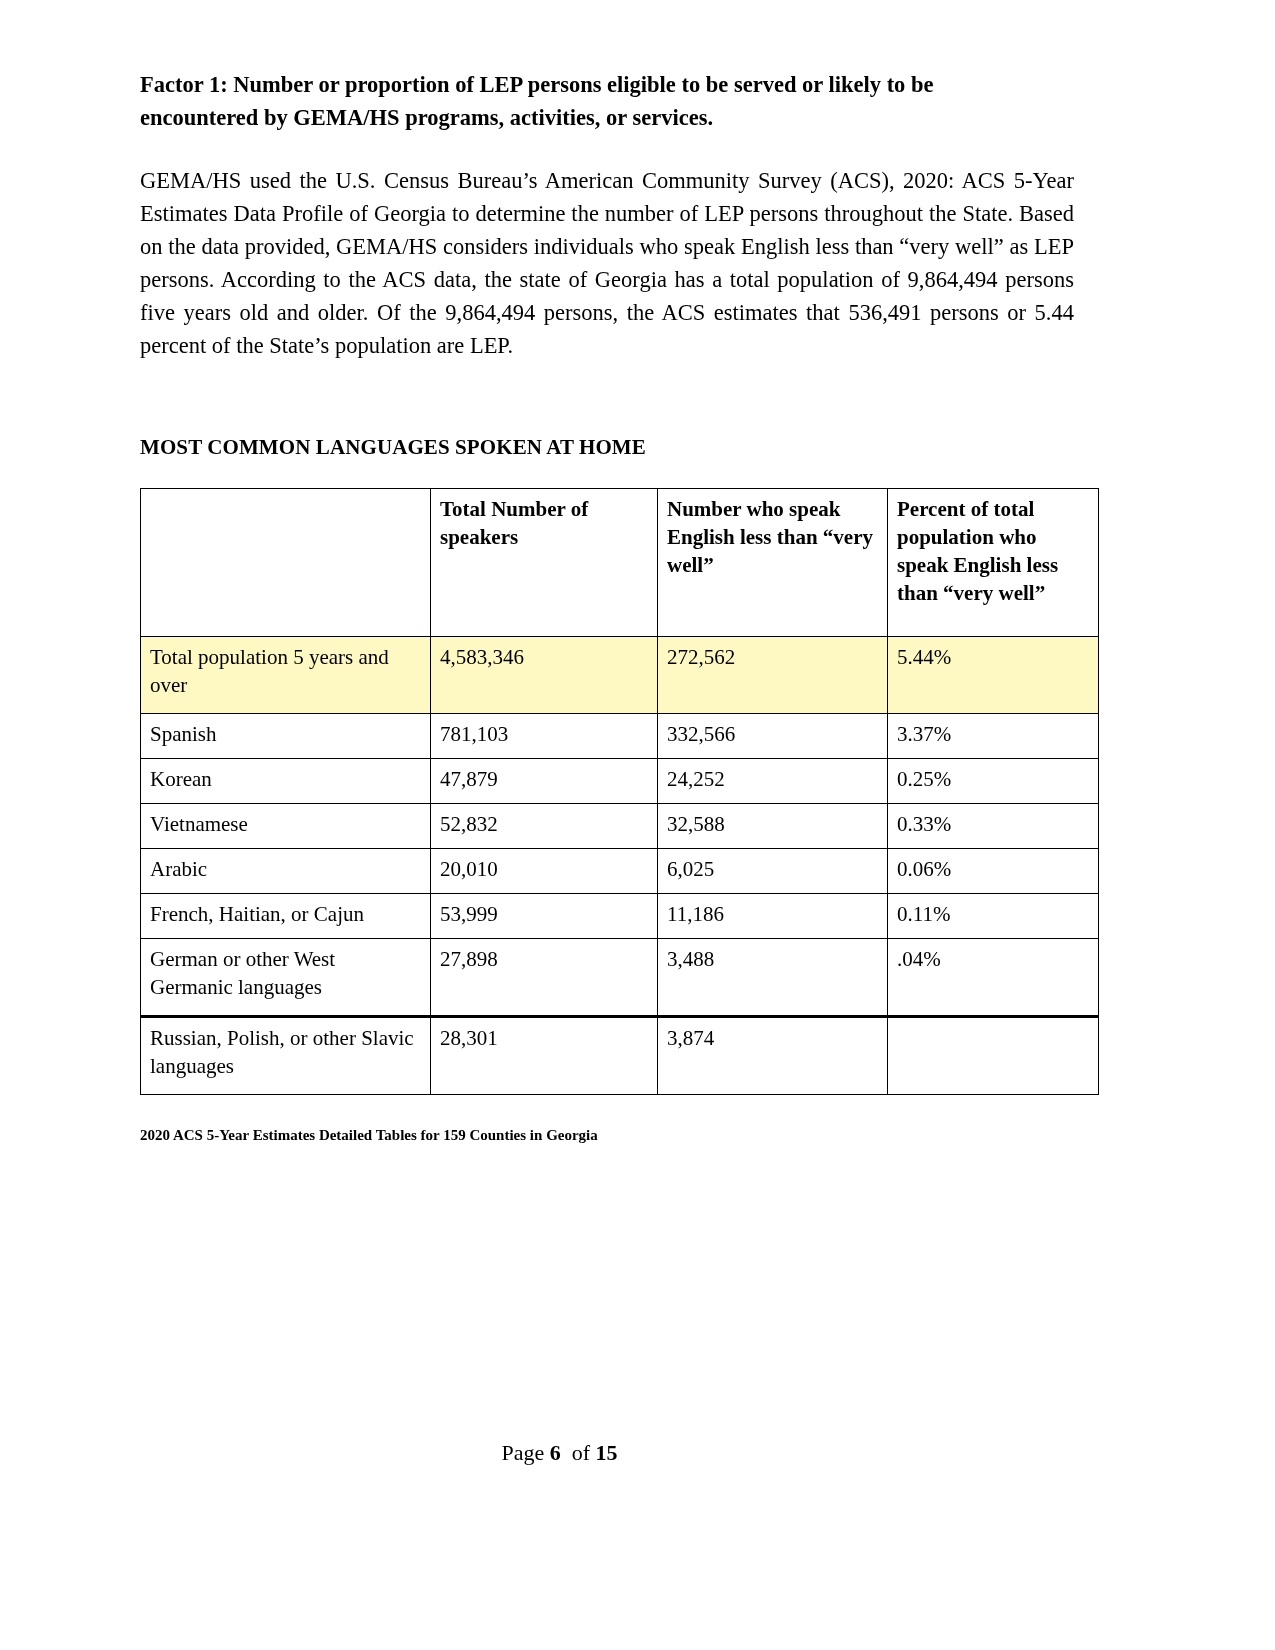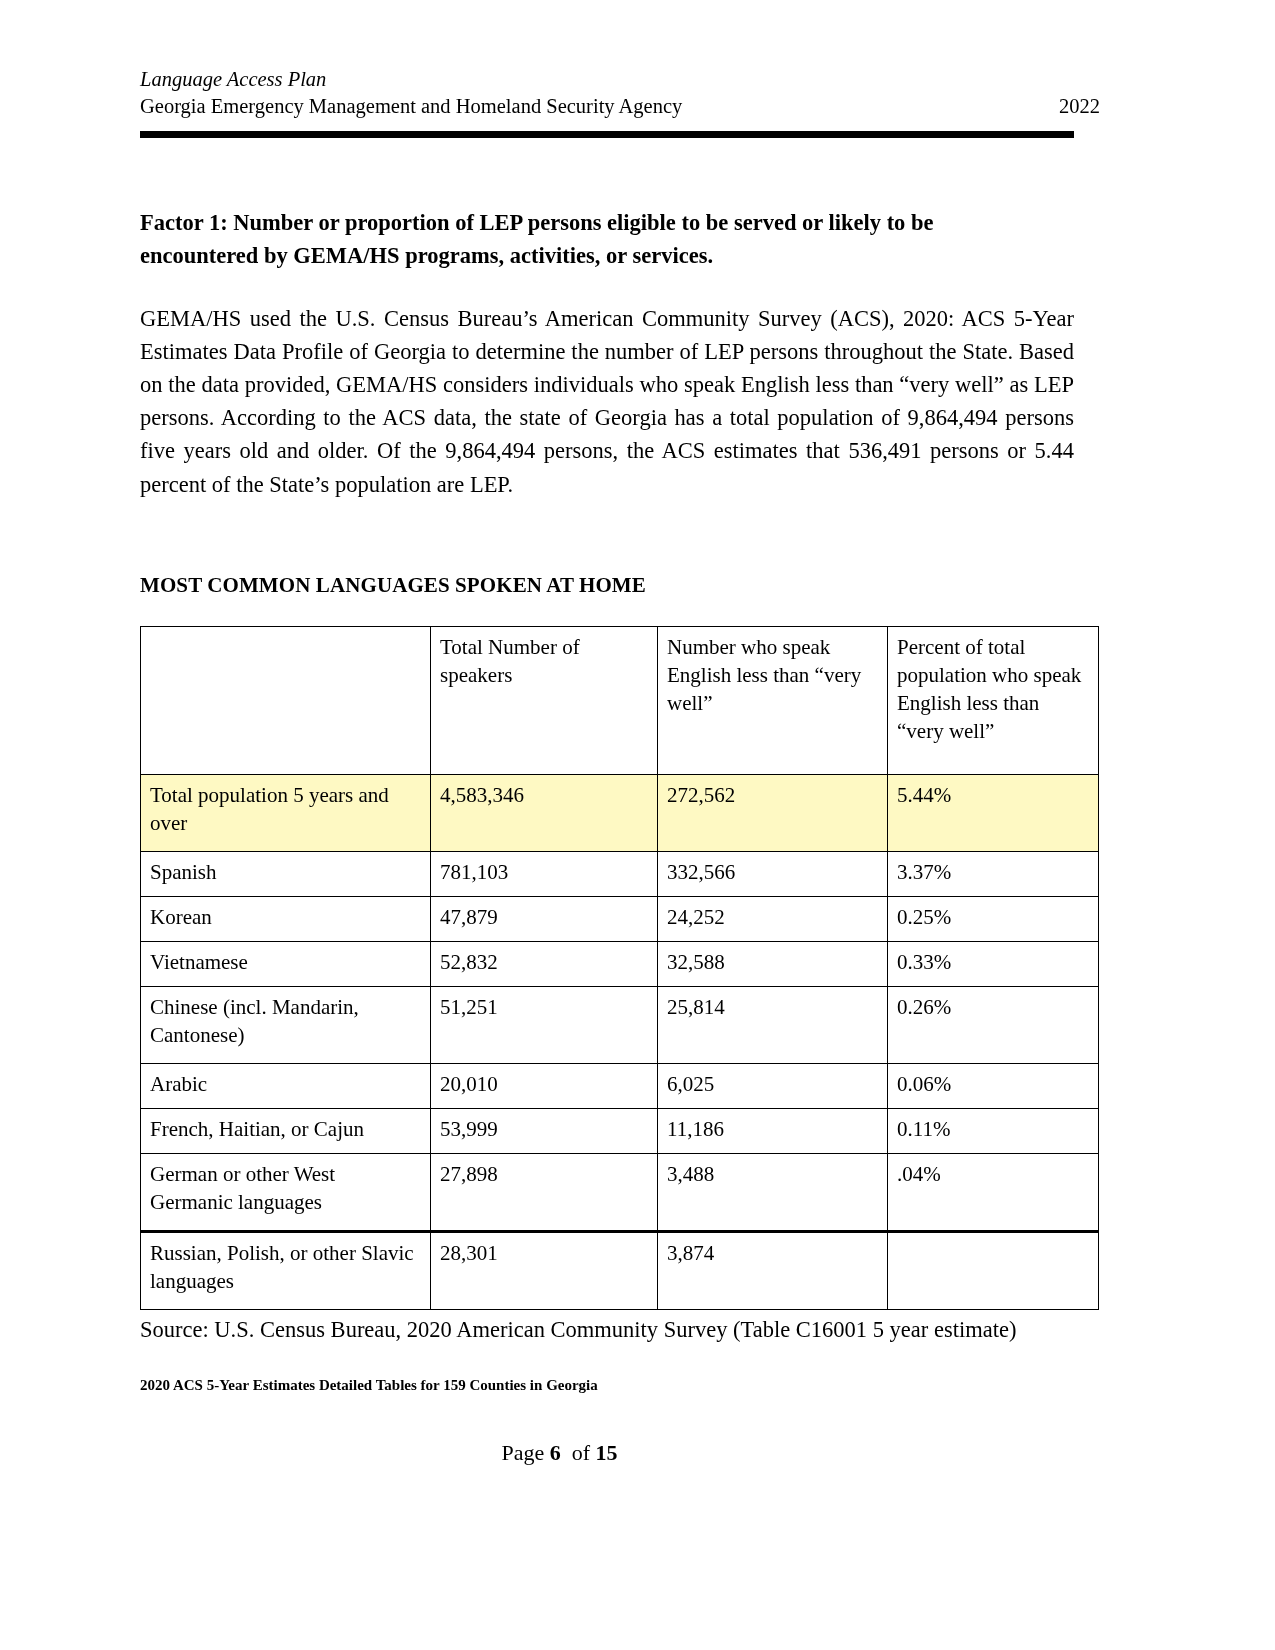--- a/index.html
+++ b/index.html
@@ -92,21 +92,21 @@
   table.lang-table td,
   table.lang-table th {
     border: 1.4px solid #000000;
     vertical-align: top;
     padding: 6px 8px 8px 9px;
     font-weight: normal;
     text-align: left;
     line-height: 1.34;
   }
   table.lang-table thead th {
-    font-weight: normal;
+    font-weight: bold;
     height: 133px;
   }
   col.c1 { width: 290px; }
   col.c2 { width: 227px; }
   col.c3 { width: 230px; }
   col.c4 { width: 211px; }
 
   tr.total-row td {
     background: #fef9c3;
   }
@@ -142,28 +142,20 @@
   }
   .footer b { font-weight: bold; }
 </style>
 </head>
 <body>
 
 <div class="page">
 
   <div class="content">
 
-    <div class="header">
-      <div class="header-title-italic">Language Access Plan</div>
-      <div class="header-line">
-        <span class="header-agency">Georgia Emergency Management and Homeland Security Agency</span>
-        <span class="header-year">2022</span>
-      </div>
-      <div class="header-rule"></div>
-    </div>
 
     <div class="factor-heading">Factor 1: Number or proportion of LEP persons eligible to be served or likely to be encountered by GEMA/HS programs, activities, or services.</div>
 
     <div class="body-para">GEMA/HS used the U.S. Census Bureau’s American Community Survey (ACS), 2020: ACS 5-Year Estimates Data Profile of Georgia to determine the number of LEP persons throughout the State. Based on the data provided, GEMA/HS considers individuals who speak English less than “very well” as LEP persons. According to the ACS data, the state of Georgia has a total population of 9,864,494 persons five years old and older. Of the 9,864,494 persons, the ACS estimates that 536,491 persons or 5.44 percent of the State’s population are LEP.</div>
 
     <div class="table-heading">MOST COMMON LANGUAGES SPOKEN AT HOME</div>
 
     <table class="lang-table">
       <colgroup>
         <col class="c1">
@@ -197,26 +189,20 @@
           <td>47,879</td>
           <td>24,252</td>
           <td>0.25%</td>
         </tr>
         <tr class="short">
           <td>Vietnamese</td>
           <td>52,832</td>
           <td>32,588</td>
           <td>0.33%</td>
         </tr>
-        <tr class="tall">
-          <td>Chinese (incl. Mandarin, Cantonese)</td>
-          <td>51,251</td>
-          <td>25,814</td>
-          <td>0.26%</td>
-        </tr>
         <tr class="short">
           <td>Arabic</td>
           <td>20,010</td>
           <td>6,025</td>
           <td>0.06%</td>
         </tr>
         <tr class="short">
           <td>French, Haitian, or Cajun</td>
           <td>53,999</td>
           <td>11,186</td>
@@ -230,21 +216,20 @@
         </tr>
         <tr class="tall thick-top">
           <td>Russian, Polish, or other Slavic languages</td>
           <td>28,301</td>
           <td>3,874</td>
           <td></td>
         </tr>
       </tbody>
     </table>
 
-    <div class="source-line">Source: U.S. Census Bureau, 2020 American Community Survey (Table C16001 5 year estimate)</div>
 
     <div class="sub-heading">2020 ACS 5-Year Estimates Detailed Tables for 159 Counties in Georgia</div>
 
   </div>
 
   <div class="footer">
     <span>Page</span>
     <b>6</b>
     &nbsp;<span>of</span>
     <b>15</b>

